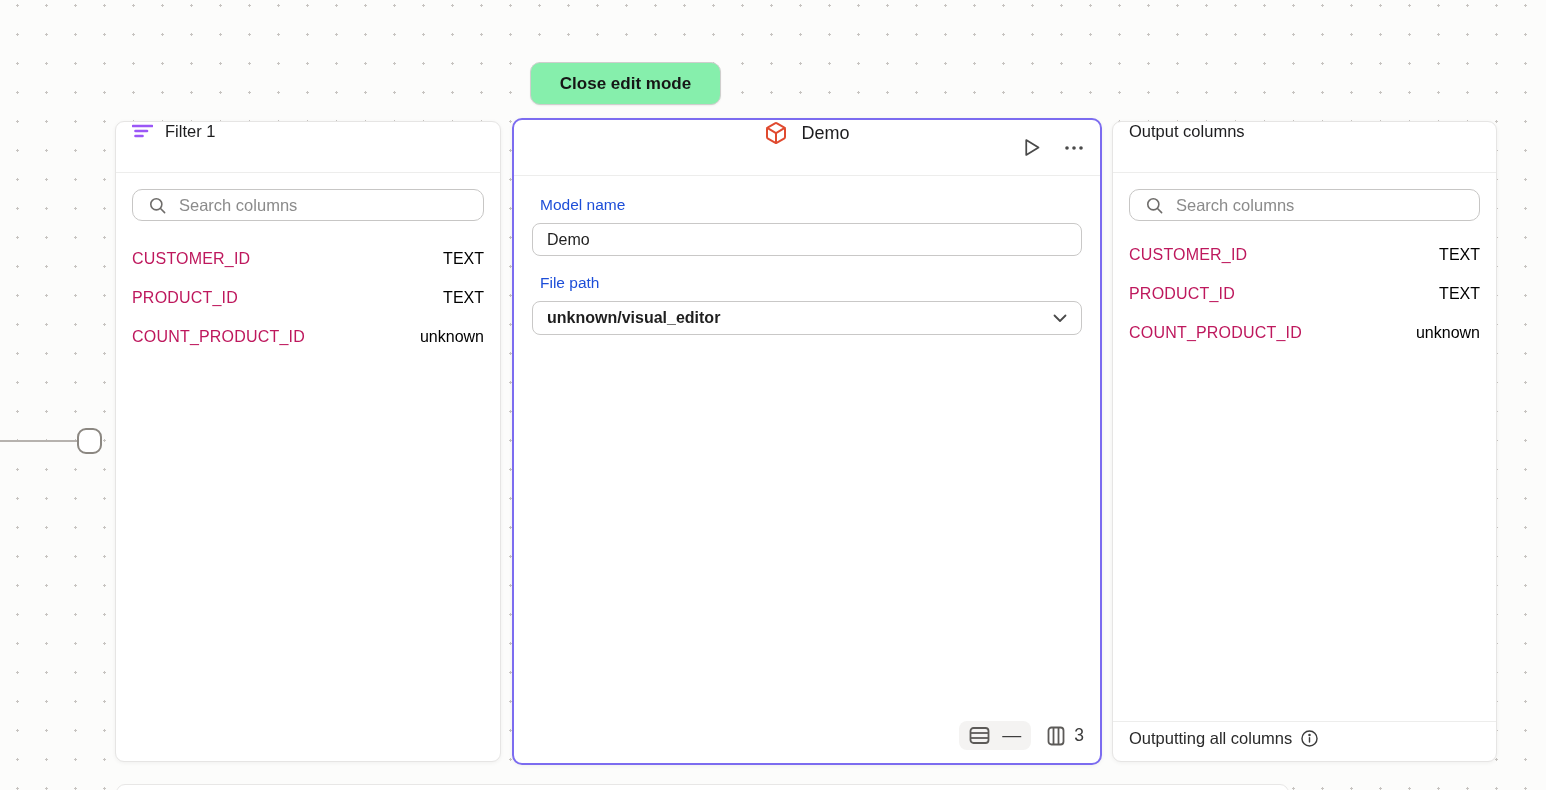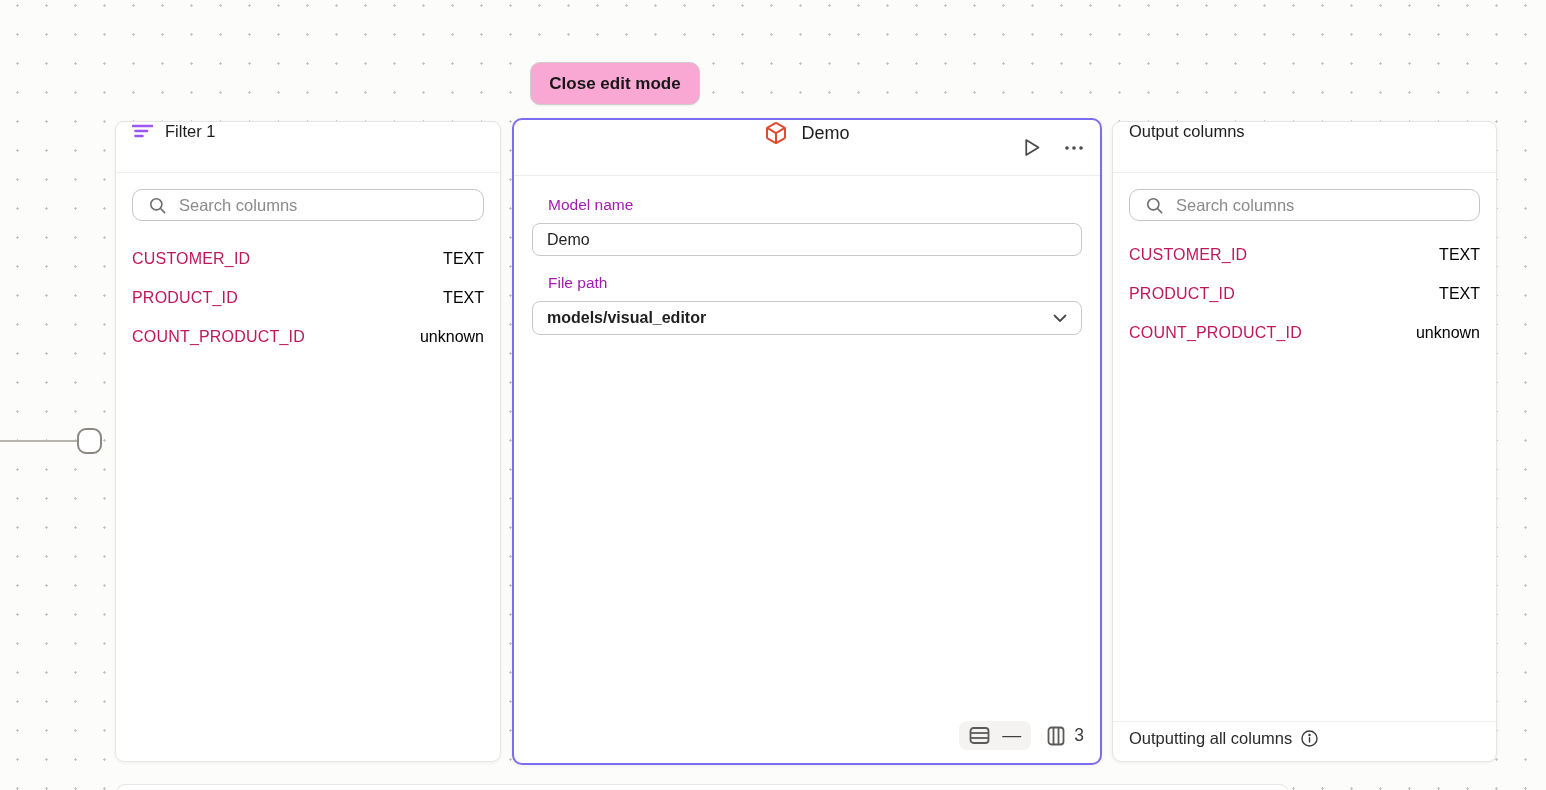--- a/index.html
+++ b/index.html
@@ -59,22 +59,22 @@
   .column-row {
     display: flex; justify-content: space-between; align-items: center;
     height: 39px;
   }
   .column-name { font-size: 16px; color: #be185d; letter-spacing: 0.2px; }
   .column-type { font-size: 16px; color: #000000; }
 
   
   .close-edit-btn {
     position: absolute; left: 530px; top: 62px;
-    width: 170px; height: 43px;
-    background: #f9a8d4;
+    width: 191px; height: 43px;
+    background: #86efac;
     border: 1px solid #cfcecd;
     border-radius: 10px;
     box-shadow: 0 1px 2px rgba(0,0,0,0.06);
     font-family: "Liberation Sans", sans-serif;
     font-size: 17px; font-weight: 700; color: #161616;
     cursor: pointer;
   }
 
   
   .edge-line {
@@ -108,21 +108,21 @@
   .header-actions {
     position: absolute; right: 16px; top: 0; bottom: 0;
     display: flex; align-items: center; gap: 22px;
   }
   .icon-btn {
     background: none; border: none; padding: 0; cursor: pointer;
     display: flex; align-items: center; justify-content: center;
   }
 
   .model-body { padding: 14px 18px; flex: 1; display: flex; flex-direction: column; }
-  .field-label { font-size: 15.5px; font-weight: 500; color: #a21caf; margin: 6px 0 9px 16px; }
+  .field-label { font-size: 15.5px; font-weight: 500; color: #1d4ed8; margin: 6px 0 9px 8px; }
   .text-field {
     width: 100%; height: 33px;
     border: 1px solid #c9c8c7; border-radius: 8px;
     padding: 0 14px;
     font-family: "Liberation Sans", sans-serif;
     font-size: 16px; color: #1f1f1f;
     outline: none; background: #fff;
   }
   .select-field {
     width: 100%; height: 34px;
@@ -245,21 +245,21 @@
       </button>
     </span>
   </div>
 
   <div class="model-body">
     <div class="field-label">Model name</div>
     <input class="text-field" type="text" value="Demo" style="">
 
     <div class="field-label" style="margin-top:18px;">File path</div>
     <div class="select-field">
-      <span>models/visual_editor</span>
+      <span>unknown/visual_editor</span>
       <span style="display:flex;">
         <svg width="14" height="9" viewBox="0 0 14 9" fill="none" stroke="#4a4a4a" stroke-width="1.8" stroke-linecap="round" stroke-linejoin="round">
           <polyline points="1.5 1.5 7 7 12.5 1.5"></polyline>
         </svg>
       </span>
     </div>
 
     <div class="flex-spacer"></div>
   </div>
 

